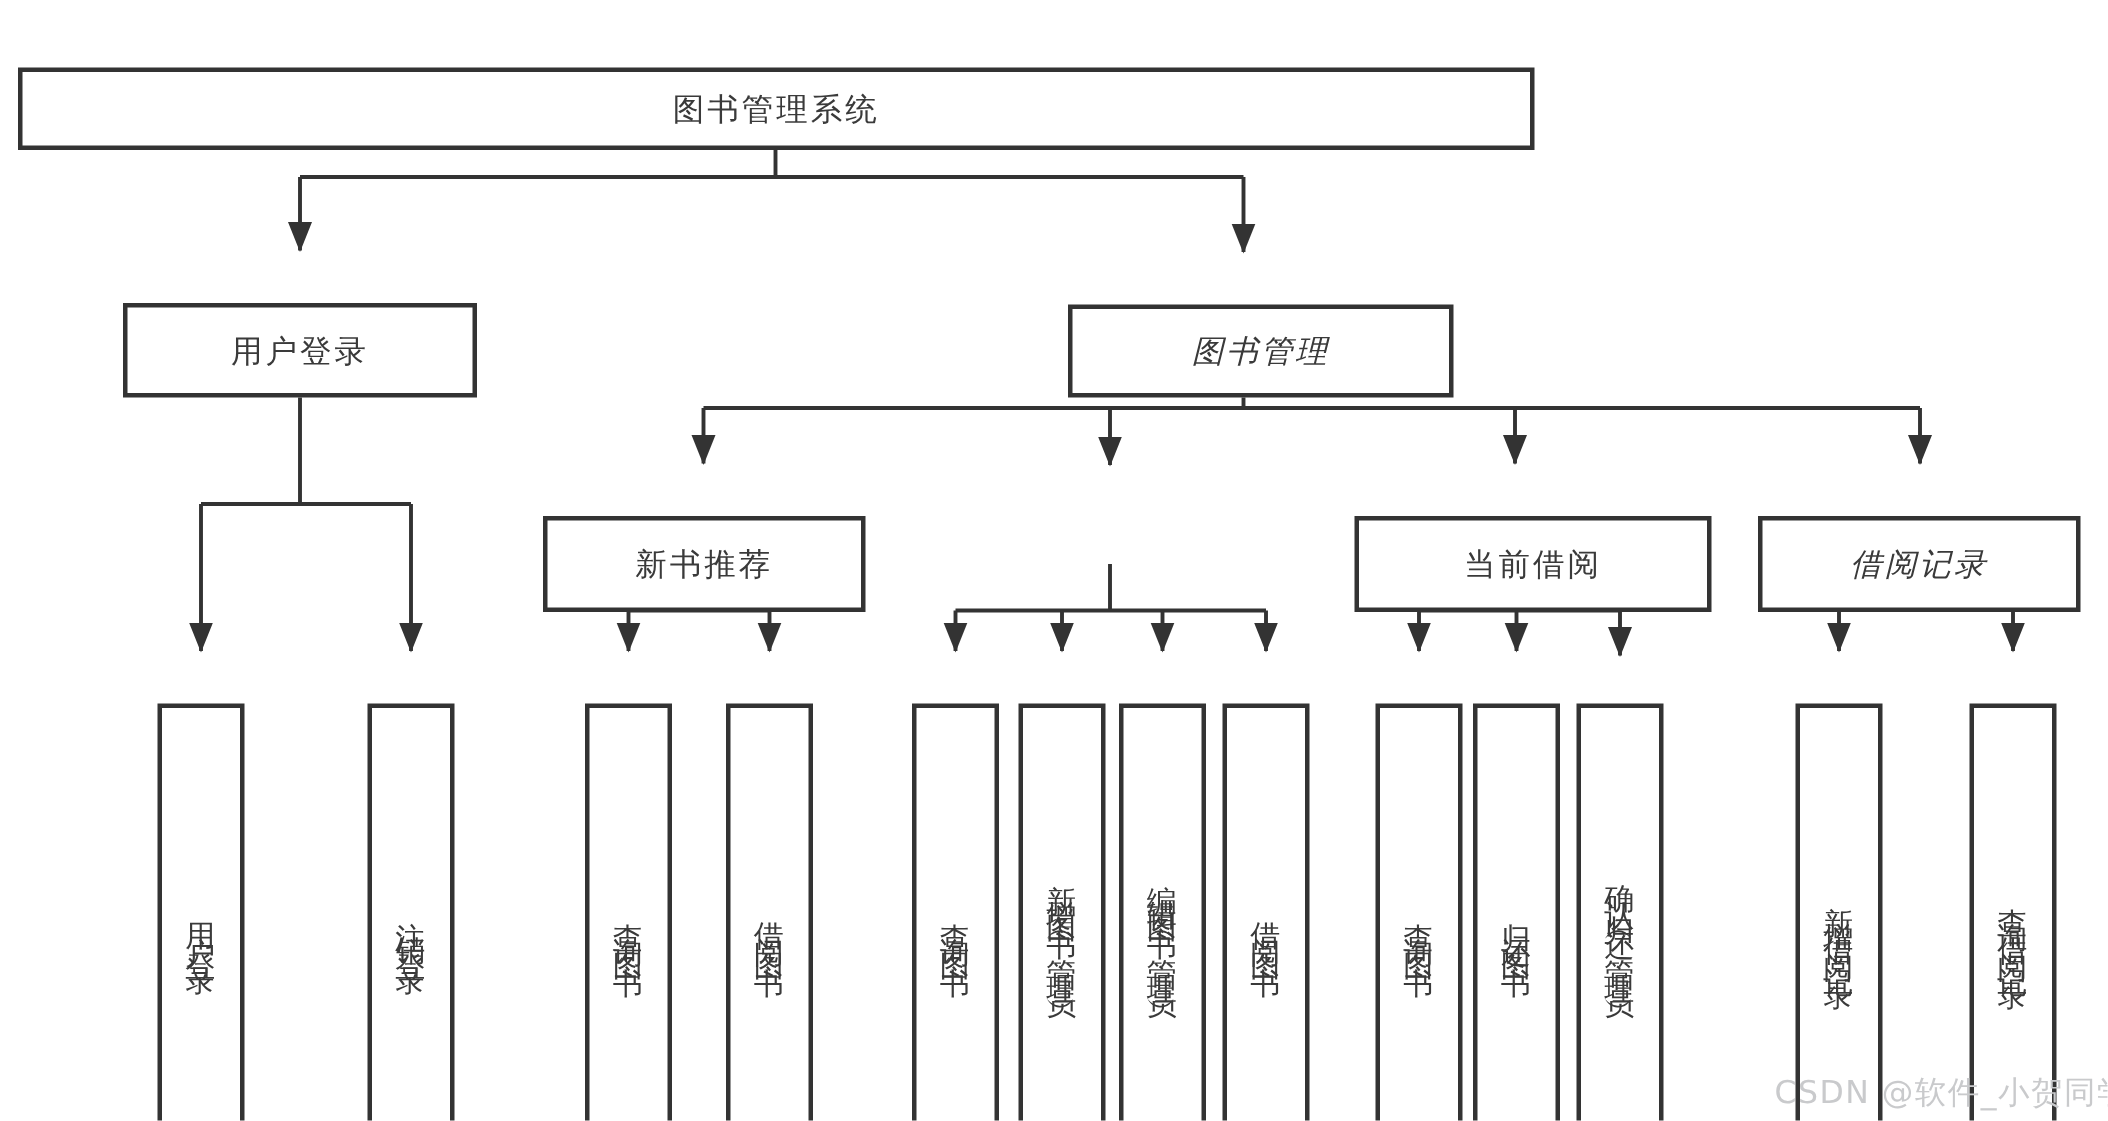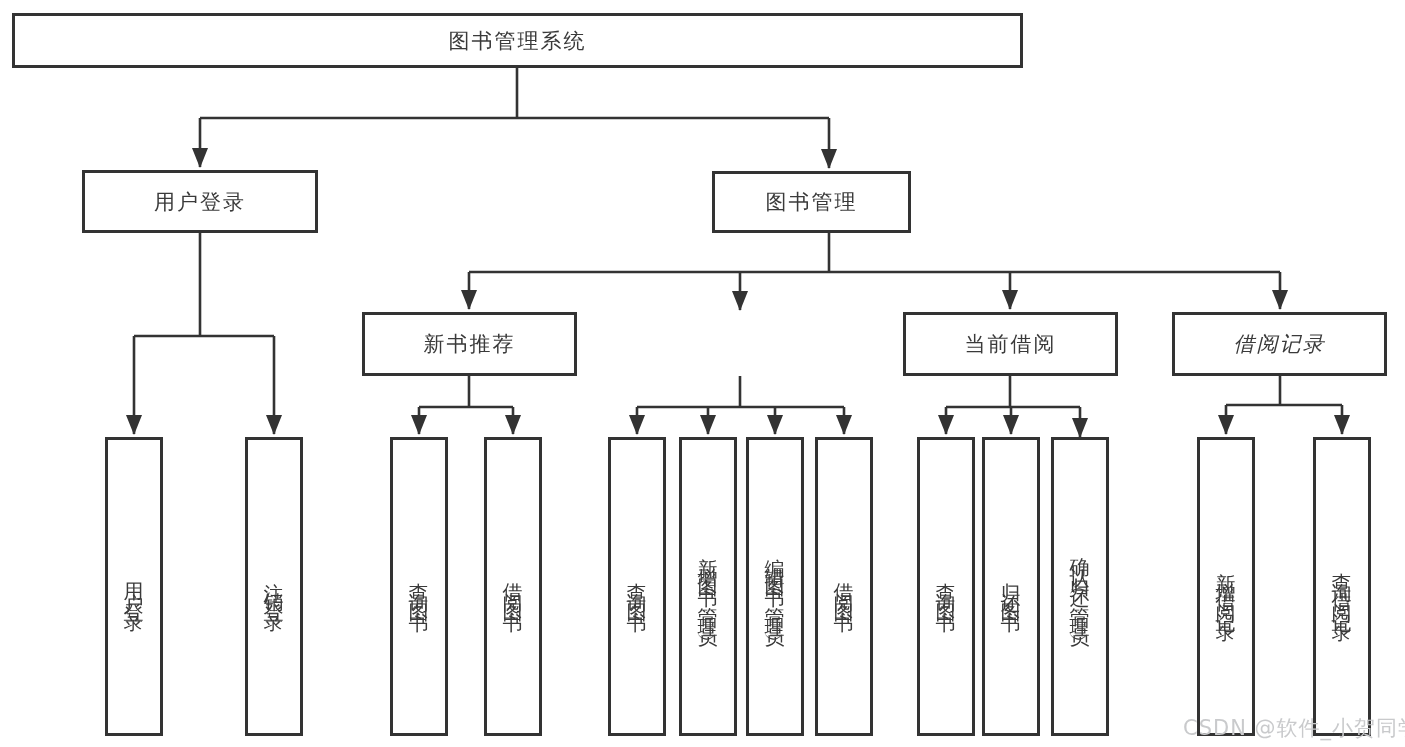--- a/index.html
+++ b/index.html
@@ -36,42 +36,43 @@
   }
   .node{
     position:absolute;
     box-sizing:border-box;
     border:3px solid var(--line-color);
     background:var(--background-color);
     display:flex;
     align-items:center;
     justify-content:center;
     color:var(--text-color);
+    margin-top:32px;
   }
   .hnode{
     font-size:21px;
     letter-spacing:2px;
     white-space:nowrap;
   }
   .vnode span{
     writing-mode:vertical-rl;
     text-orientation:mixed;
     font-size:20px;
     letter-spacing:10px;
     line-height:1;
   }
   
   #n-root   {left:12px;  top:13px;  width:1011px; height:55px;}
   
   #n-login  {left:82px;  top:170px; width:236px; height:63px;}
-  #n-mgmt   {left:712px; top:171px; width:199px; height:62px;}
+  #n-mgmt   {left:712px; top:171px; width:257px; height:62px;font-style:italic;}
   
   #n-newbook{left:362px; top:312px; width:215px; height:64px;}
   #n-borrow {left:632px; top:313px; width:215px; height:63px;}
-  #n-current{left:903px; top:312px; width:215px; height:64px;}
+  #n-current{left:903px; top:312px; width:238px; height:64px;}
   #n-record {left:1172px;top:312px; width:215px; height:64px;font-style:italic;}
   
   .leaf{top:437px; width:58px; height:299px;}
   #l-userlogin {left:105px;}
   #l-logout    {left:245px;}
   #l-nb-query  {left:390px;}
   #l-nb-borrow {left:484px;}
   #l-bb-query  {left:608px;}
   #l-bb-add    {left:679px;}
   #l-bb-edit   {left:746px;}

